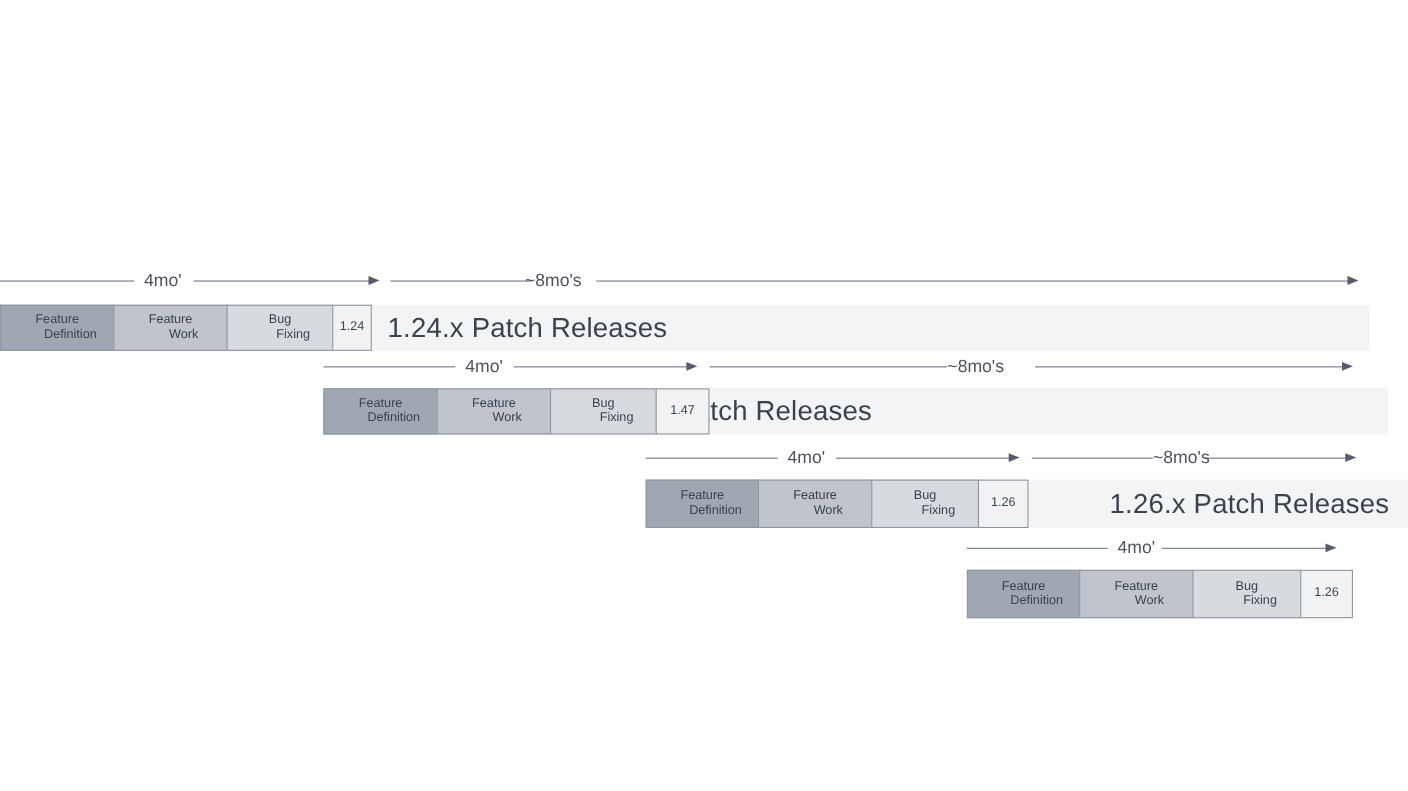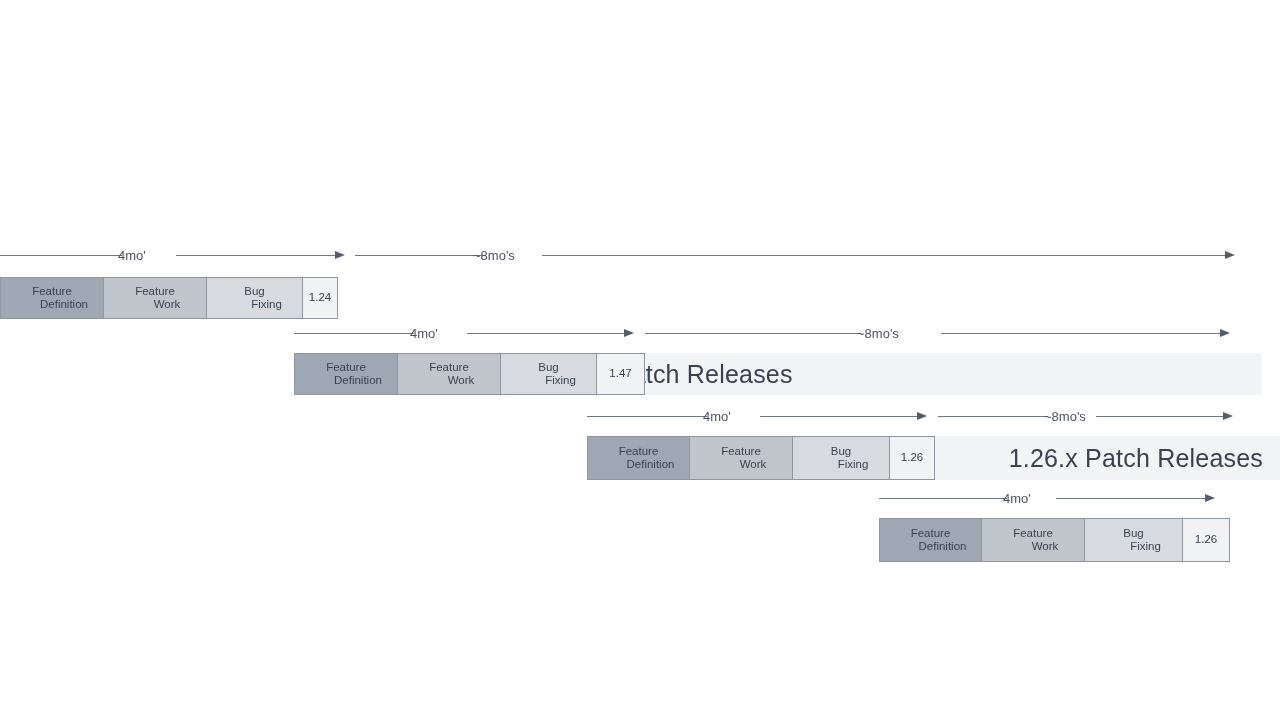--- a/index.html
+++ b/index.html
@@ -52,22 +52,22 @@
     top: 3.2px;
     right: 0;
     width: 0; height: 0;
     border-top: 4.2px solid transparent;
     border-bottom: 4.2px solid transparent;
     border-left: 10px solid #555d6b;
   }
   .dim-label {
     position: absolute;
     top: 0px;
-    text-align: left;
-    font-size: 13px;
+    text-align: center;
+    font-size: 16px;
     line-height: 15px;
     color: #4c5360;
     white-space: nowrap;
   }
 
   
   .phase-bar {
     position: absolute;
     display: flex;
     box-sizing: border-box;
@@ -125,20 +125,23 @@
 
     <div class="dim-strip" style="left:355px; top:0px; width:880px;">
       <div class="dim-group" style="left:0px; width:880px;">
         <div class="dim-line left-seg" style="width:128px;"></div>
         <div class="dim-line right-seg" style="width:684px;"></div>
         <div class="dim-arrowhead"></div>
         <div class="dim-label" style="left:118px; width:60px;">~8mo's</div>
       </div>
     </div>
 
+    <div class="patch-band" style="left:0px; top:29px; width:1245px; height:42px;">
+      <span class="patch-band-label" style="position:absolute; left:0; right:286px; text-align:center;">1.24.x Patch Releases</span>
+    </div>
 
     <div class="phase-bar" style="left:0px; top:29px; width:352px;">
       <div class="phase" style="width:104px; background:#9fa8b2;">
         <span>Feature</span>
         <span class="phase-line2">Definition</span>
       </div>
       <div class="phase" style="width:104px; background:#c0c5cc;">
         <span>Feature</span>
         <span class="phase-line2">Work</span>
       </div>

